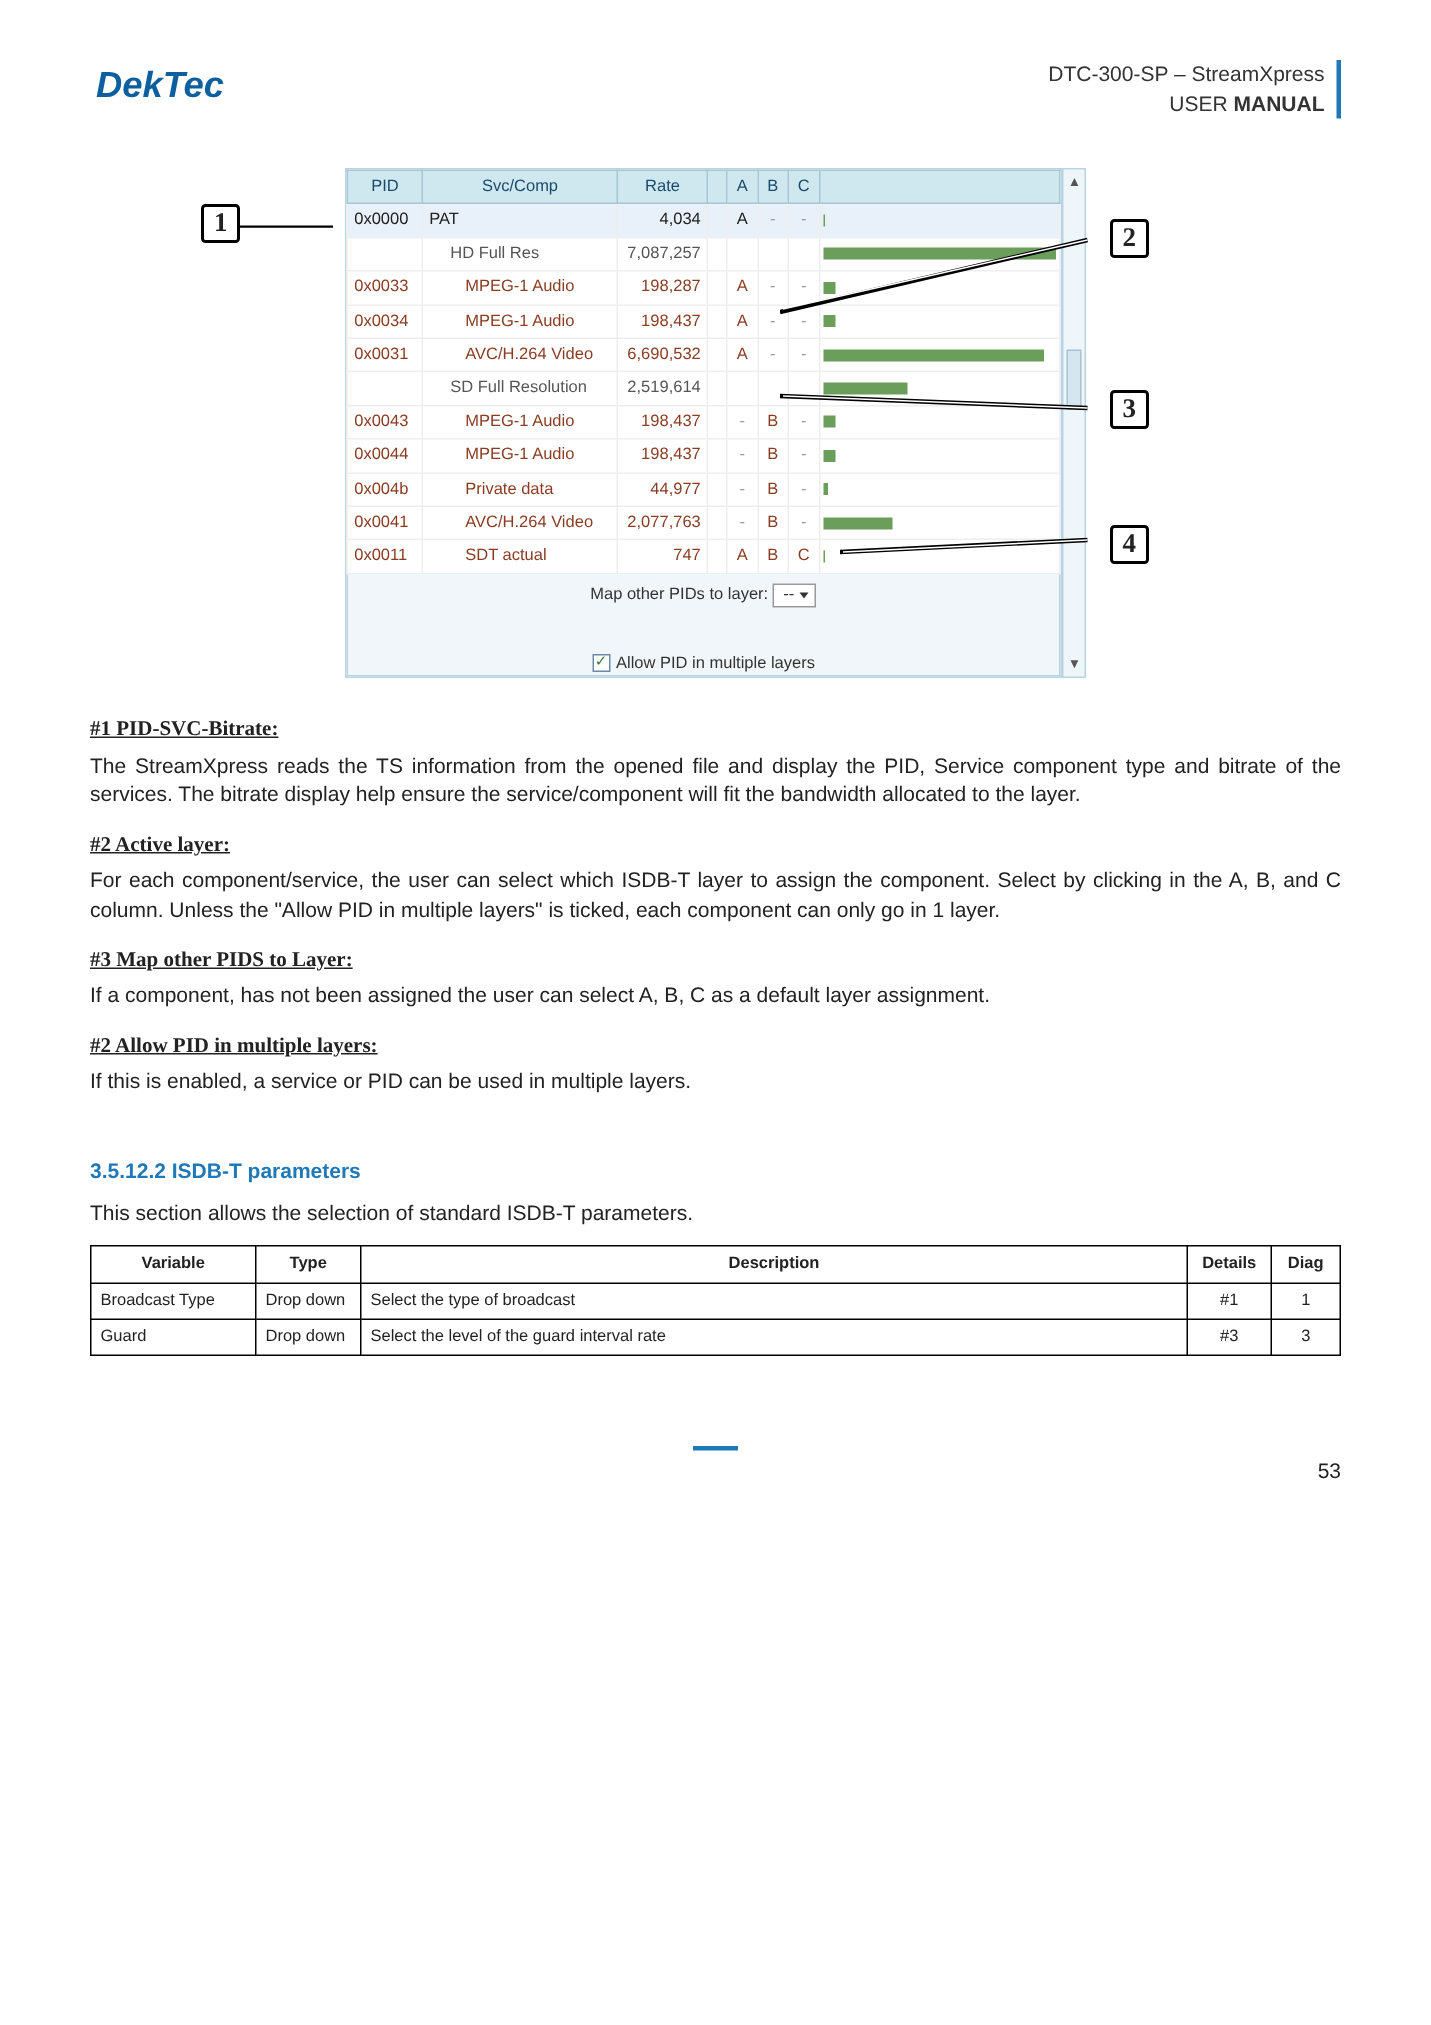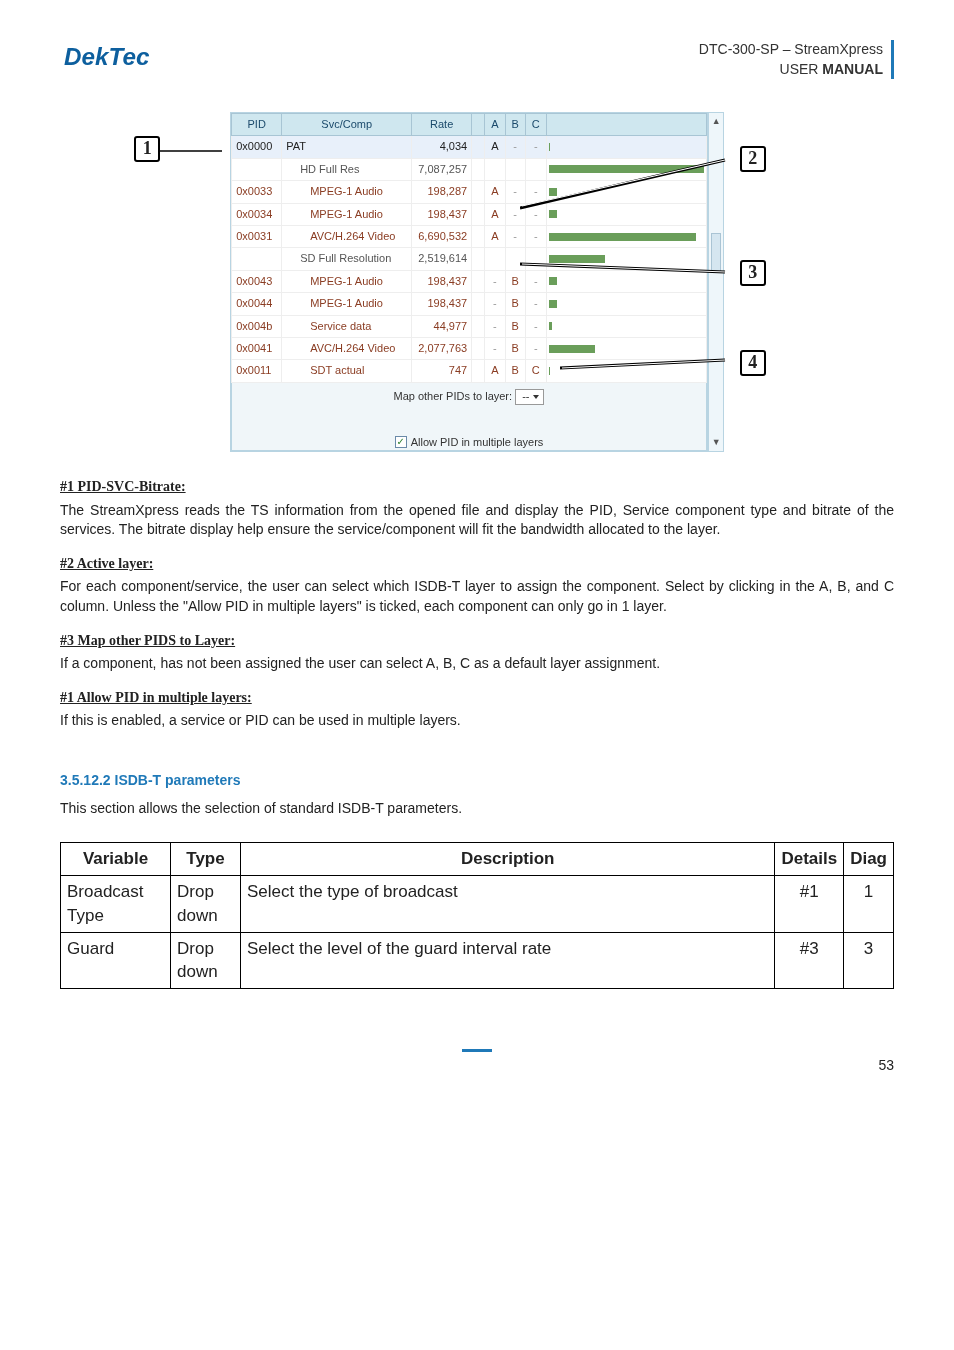--- a/index.html
+++ b/index.html
@@ -128,21 +128,21 @@
   p.body {
     font-size:14px; text-align: justify; margin-bottom: 10px;
     color:#222;
   }
   h3.blue-heading {
     color:#1f79b8; font-size:14px; font-weight:600;
     margin-top:40px; margin-bottom:8px;
   }
 
   table.vars {
-    width:100%; border-collapse: collapse; font-size:17px; margin-top:24px;
+    width:100%; border-collapse: collapse; font-size:11px; margin-top:12px;
   }
   table.vars th, table.vars td {
     border:1px solid #000; padding:4px 6px; vertical-align:top;
   }
   table.vars th { font-weight:700; text-align:center; }
   table.vars td.center { text-align:center; }
   table.vars td.bold, table.vars th.bold { font-weight:400; }
 
   .page-num {
     margin-top:60px;
@@ -281,21 +281,21 @@
                 <td></td>
                 <td class="cell off">-</td>
                 <td class="cell">B</td>
                 <td class="cell off">-</td>
                 <td class="bar-cell">
                   <span class="bar" style="width: 5%;"></span>
                 </td>
               </tr>
               <tr class="data">
                 <td>0x004b</td>
-                <td style="padding-left: 28px;">Service data</td>
+                <td style="padding-left: 28px;">Private data</td>
                 <td class="num">44,977</td>
                 <td></td>
                 <td class="cell off">-</td>
                 <td class="cell">B</td>
                 <td class="cell off">-</td>
                 <td class="bar-cell">
                   <span class="bar" style="width: 2%;"></span>
                 </td>
               </tr>
               <tr class="data">
@@ -372,21 +372,21 @@
 
 <h4 class="section">#1 PID-SVC-Bitrate:</h4>
 <p class="body">The StreamXpress reads the TS information from the opened file and display the PID, Service component type and bitrate of the services. The bitrate display help ensure the service/component will fit the bandwidth allocated to the layer.</p>
 
 <h4 class="section">#2 Active layer:</h4>
 <p class="body">For each component/service, the user can select which ISDB-T layer to assign the component. Select by clicking in the A, B, and C column. Unless the "Allow PID in multiple layers" is ticked, each component can only go in 1 layer.</p>
 
 <h4 class="section">#3 Map other PIDS to Layer:</h4>
 <p class="body">If a component, has not been assigned the user can select A, B, C as a default layer assignment.</p>
 
-<h4 class="section">#1 Allow PID in multiple layers:</h4>
+<h4 class="section">#2 Allow PID in multiple layers:</h4>
 <p class="body">If this is enabled, a service or PID can be used in multiple layers.</p>
 
 <h3 class="blue-heading">3.5.12.2 ISDB-T parameters</h3>
 <p class="body" style="text-align:left;">This section allows the selection of standard ISDB-T parameters.</p>
 
 <table class="vars">
   <thead>
     <tr>
       <th style="width:110px;">Variable</th>
       <th style="width:70px;">Type</th>

